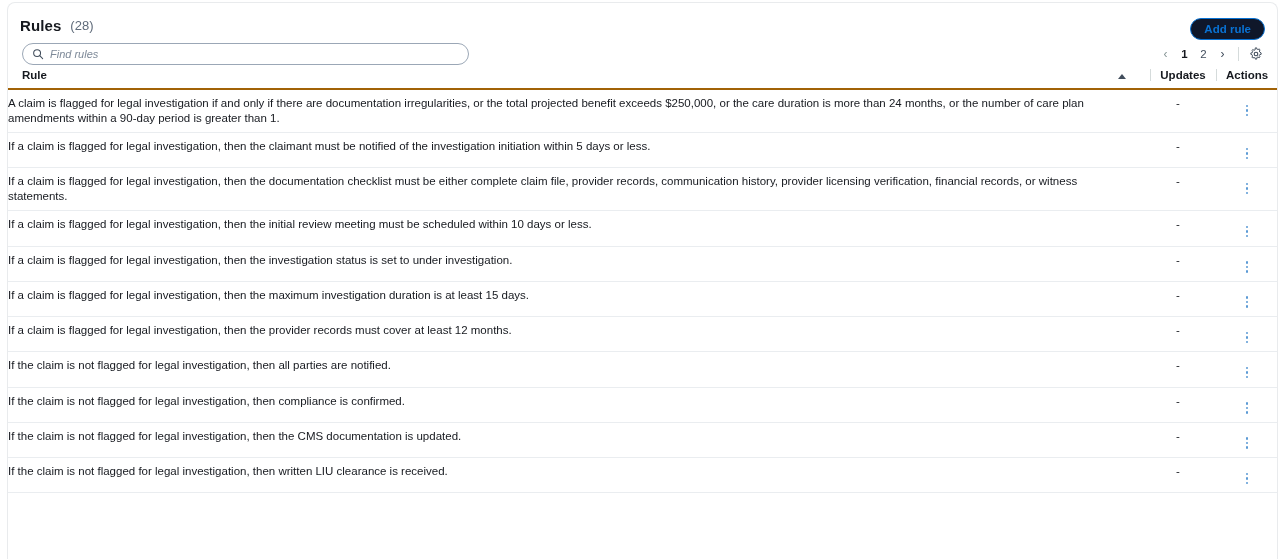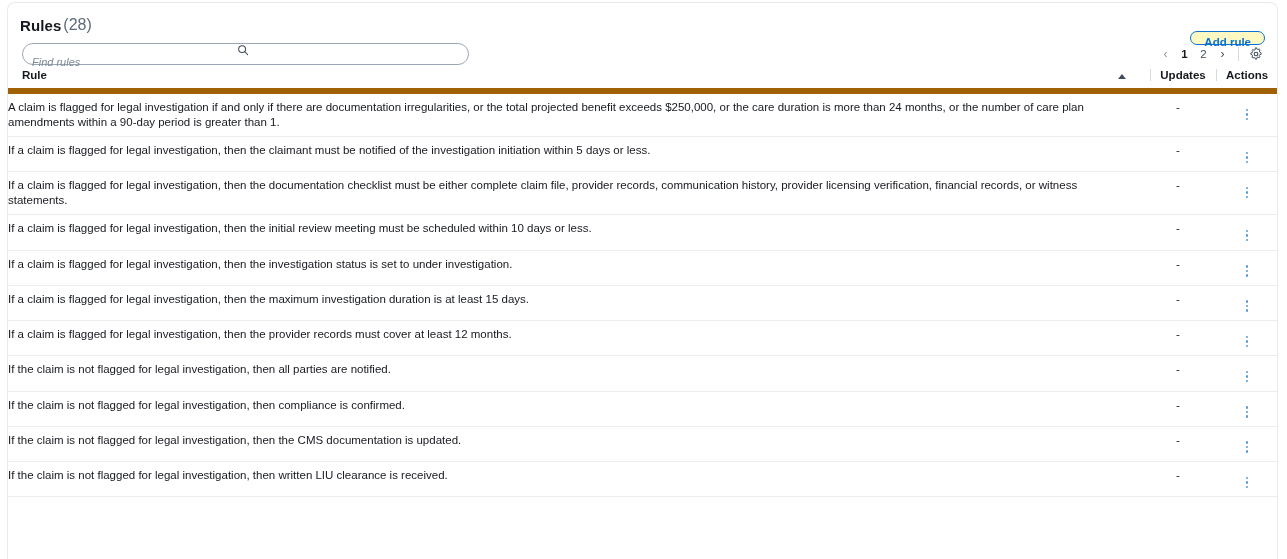--- a/index.html
+++ b/index.html
@@ -43,34 +43,34 @@
     height: 34px;
     padding-top: 10px;
   }
   .panel-title {
     font-size: 15px;
     font-weight: bold;
     color: #16191f;
     letter-spacing: .1px;
   }
   .panel-count {
-    font-size: 16px;
+    font-size: 13px;
     font-weight: normal;
     color: #5f6b7a;
-    margin-left: 2px;
+    margin-left: 9px;
   }
   .add-rule-btn {
     position: absolute;
     right: 12px;
-    top: 28px;
-    height: 14px;
+    top: 15px;
+    height: 22px;
     padding: 0 13px;
     border: 1px solid #0972d3;
     border-radius: 14px;
-    background: #fef9c3;
+    background: #0f172a;
     color: #0972d3;
     font-size: 11.5px;
     font-weight: bold;
     font-family: "Liberation Sans", sans-serif;
     line-height: 20px;
     cursor: pointer;
     white-space: nowrap;
   }
 
   
@@ -79,21 +79,20 @@
     left: 14px;
     top: 40px;
     width: 447px;
     height: 22px;
     border: 1px solid #9ba7b6;
     border-radius: 11px;
     background: #ffffff;
     display: flex;
     align-items: center;
     padding: 0 9px;
-    flex-direction: column;
   }
   .search-icon { flex: 0 0 auto; display: block; margin-right: 6px; }
   .search-input {
     border: none;
     outline: none;
     background: transparent;
     font-family: "Liberation Sans", sans-serif;
     font-size: 11px;
     font-style: italic;
     color: #5f6b7a;
@@ -142,21 +141,21 @@
   }
 
   
   .table { width: 100%; border-collapse: collapse; table-layout: fixed; }
   .table thead th {
     font-size: 11.5px;
     font-weight: bold;
     color: #16191f;
     text-align: left;
     padding: 0 0 7px 0;
-    border-bottom: 6px solid #a16207;
+    border-bottom: 2px solid #a16207;
     vertical-align: bottom;
     white-space: nowrap;
   }
   th.col-rule { width: 1096px; padding-left: 14px !important; }
   th.col-sort { width: 36px; text-align: center !important; }
   th.col-updates { width: 76px; text-align: center !important; margin-top: 32px; }
   th.col-actions { width: 62px; text-align: left; }
 
   .hdr-divider {
     display: inline-block;

